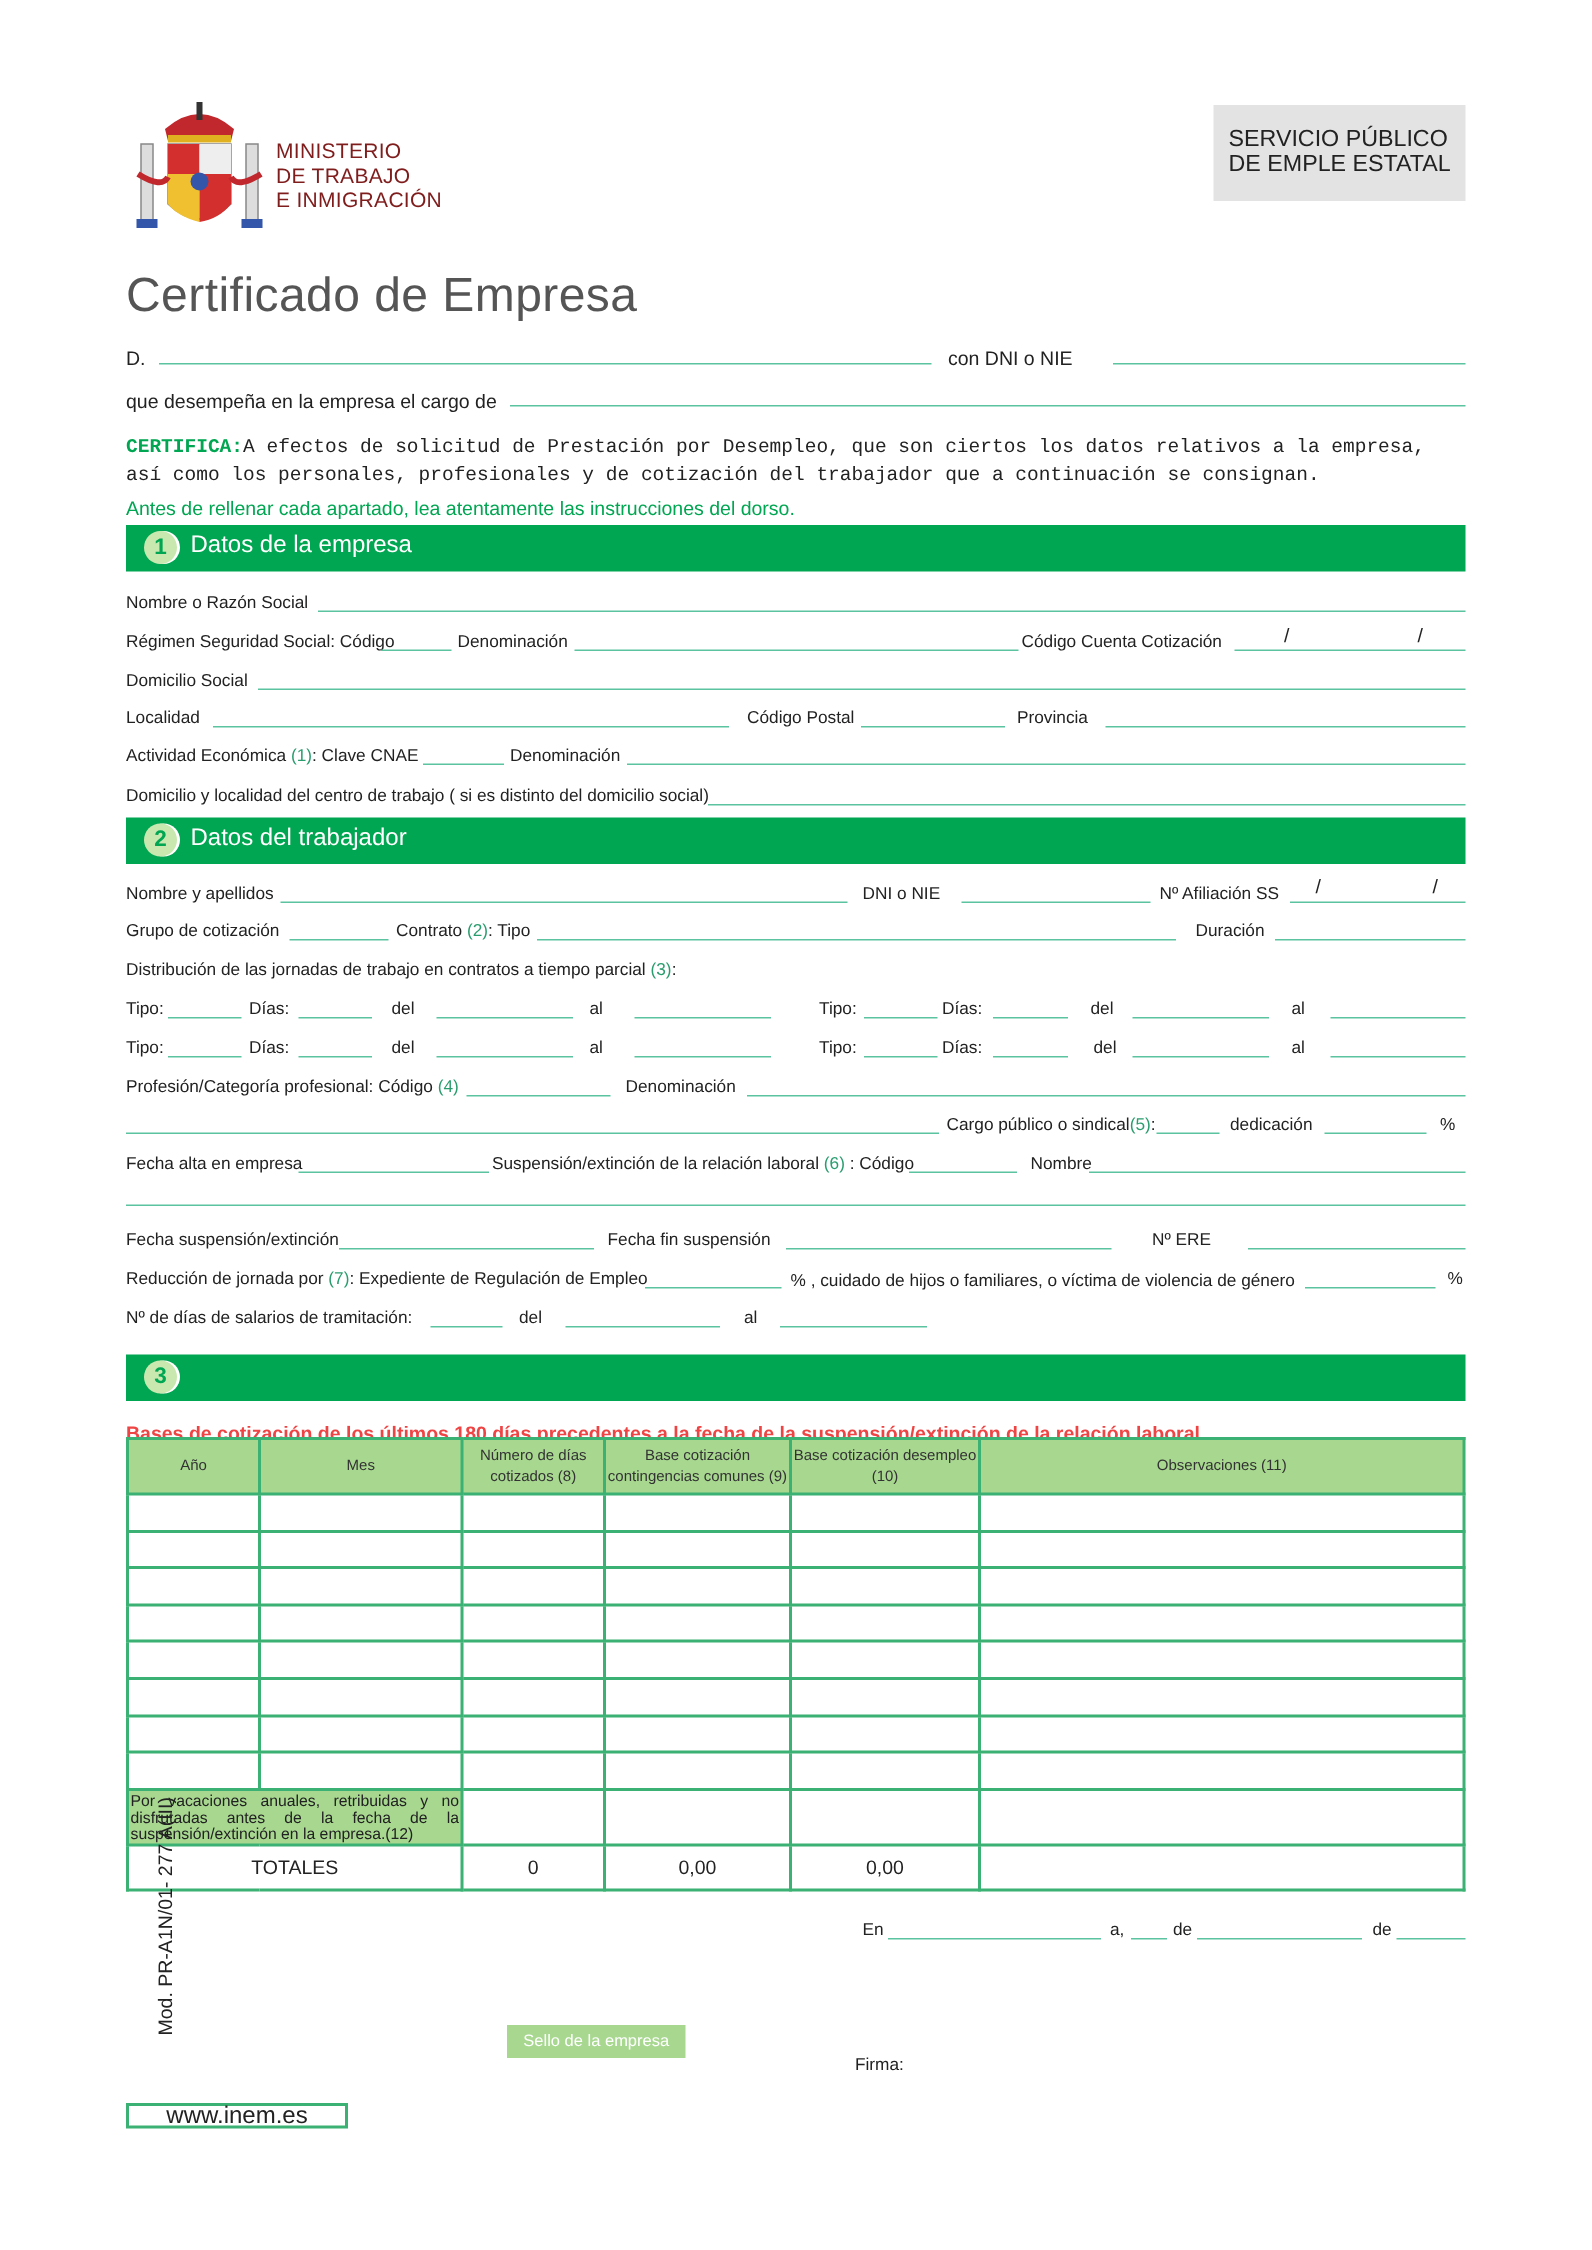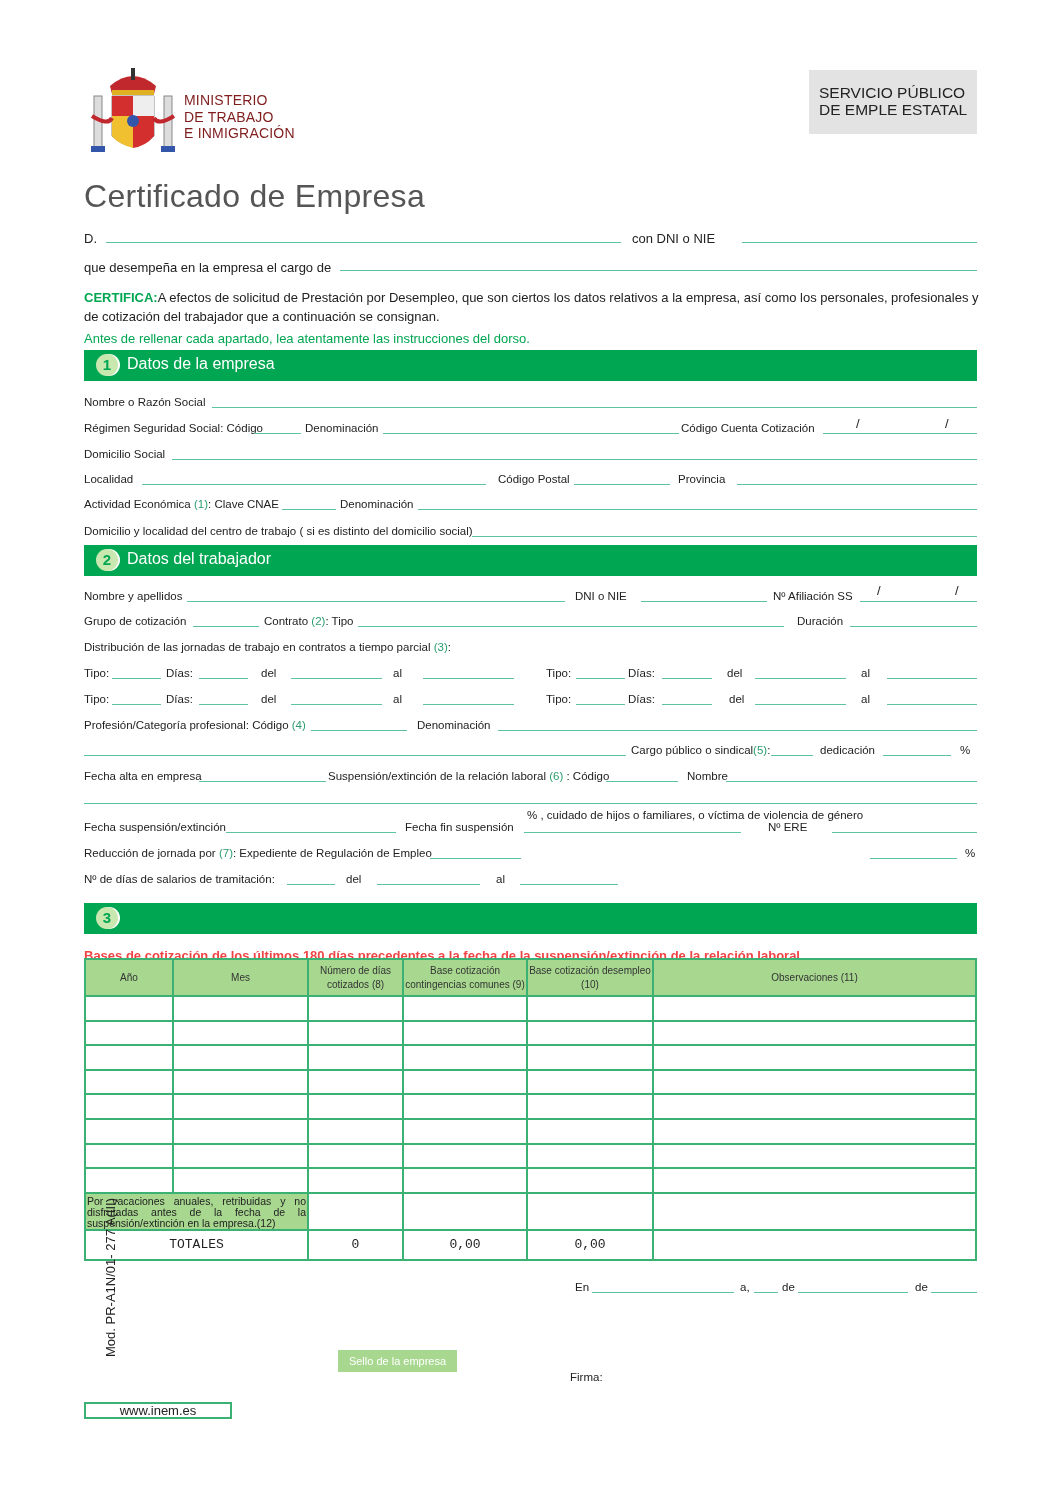--- a/index.html
+++ b/index.html
@@ -7,38 +7,38 @@
   body { position: relative; font-family: "Liberation Sans", sans-serif; color: #222; font-size: 11.5px; }
   .abs { position: absolute; }
   .ln { position: absolute; height: 0; border-bottom: 1px solid #5cc3a0; }
   .lbl { position: absolute; white-space: nowrap; font-size: 11.5px; color: #222; }
   .fn { color: #2a9d6e; }
   
   .logo-wrap { left: 88px; top: 66px; width: 90px; height: 92px; }
   .ministry { left: 184px; top: 92px; font-size: 14px; line-height: 16.5px; color: #7f1d1d; letter-spacing: 0.2px; }
   .sepe { left: 809px; top: 70px; width: 168px; height: 64px; background: #e3e3e3; padding: 14px 0 0 10px; font-size: 15.5px; line-height: 17px; color: #222; }
   .title { left: 84px; top: 178px; font-size: 32px; color: #555; letter-spacing: 0.3px; }
-  .certifica { left: 84px; top: 288px; width: 895px; font-size: 13px; line-height: 19px; color: #222; }
+  .certifica { left: 84px; top: 288px; width: 895px; font-size: 13px; line-height: 19px; color: #222; font-family: Liberation Mono, monospace; }
   .certifica b { color: #00a651; }
   .antes { left: 84px; top: 331px; font-size: 13px; color: #00a651; }
   .sec-bar { position: absolute; left: 84px; width: 893px; height: 31px; background: #00a651; color: #fff; font-size: 16px; }
   .sec-bar .num { position: absolute; left: 12px; top: 4px; width: 22px; height: 22px; border-radius: 50%; background: #c8e8b0; color: #00a651; font-weight: bold; font-size: 15px; text-align: center; line-height: 22px; box-shadow: 2px 0 0 #fff; }
   .sec-bar .txt { position: absolute; left: 43px; top: 5px; }
   .subtitle { left: 84px; top: 948px; font-size: 13px; font-weight: bold; color: #ef4444; }
   
   table.cot { position: absolute; left: 84px; top: 958px; width: 893px; border-collapse: collapse; font-size: 10px; }
   table.cot td, table.cot th { border: 2px solid #3bb273; }
   table.cot th { background: #a8d890; font-weight: normal; color: #333; height: 37px; text-align: center; line-height: 14px; }
   table.cot td { height: 24.6px; }
   table.cot tr.vac td { height: 37px; }
   table.cot td.vac-lbl { background: #a8d890; font-size: 10.5px; line-height: 11px; text-align: justify; padding: 0 1px; color: #222; vertical-align: bottom; }
-  table.cot tr.tot td { height: 30px; text-align: center; font-size: 13px; color: #222; font-family: Liberation Mono, monospace; }
+  table.cot tr.tot td { height: 30px; text-align: center; font-size: 13px; color: #222; }
   .side-code { left: 30px; top: 1270px; transform: rotate(-90deg); transform-origin: center; font-size: 13px; color: #222; white-space: nowrap; width: 160px; text-align: center; }
   .sello { left: 338px; top: 1350px; width: 119px; height: 22px; background: #a8d890; color: #fff; font-size: 11px; text-align: center; line-height: 22px; }
-  .web { left: 84px; top: 1402px; width: 148px; height: 17px; border: 2px solid #3bb273; font-size: 13px; text-align: center; line-height: 13px; color: #222; }
+  .web { left: 84px; top: 1402px; width: 148px; height: 17px; border: 2px solid #3bb273; font-size: 16px; text-align: center; line-height: 13px; color: #222; }
 </style>
 </head>
 <body>
 
 <div class="abs logo-wrap">
   <svg width="90" height="92" viewBox="0 0 90 92">
     <rect x="6" y="30" width="8" height="52" fill="#ddd" stroke="#888"></rect>
     <rect x="76" y="30" width="8" height="52" fill="#ddd" stroke="#888"></rect>
     <rect x="3" y="80" width="14" height="6" fill="#3355aa"></rect>
     <rect x="73" y="80" width="14" height="6" fill="#3355aa"></rect>
@@ -195,21 +195,21 @@
 
 <span class="lbl" style="left:84px;top:821px">Fecha suspensión/extinción</span>
 <div class="ln" style="left:226px;top:832px;width:170px"></div>
 <span class="lbl" style="left:405px;top:821px">Fecha fin suspensión</span>
 <div class="ln" style="left:524px;top:832px;width:217px"></div>
 <span class="lbl" style="left:768px;top:821px">Nº ERE</span>
 <div class="ln" style="left:832px;top:832px;width:145px"></div>
 
 <span class="lbl" style="left:84px;top:847px"><span>Reducción de jornada por</span> <span class="fn">(7)</span><span>: Expediente de Regulación de Empleo</span></span>
 <div class="ln" style="left:430px;top:858px;width:91px"></div>
-<span class="lbl" style="left:527px;top:809px">% , cuidado de hijos  o familiares, o  víctima de violencia de género</span>
+<span class="lbl" style="left:527px;top:848px">% , cuidado de hijos  o familiares, o  víctima de violencia de género</span>
 <div class="ln" style="left:870px;top:858px;width:87px"></div>
 <span class="lbl" style="left:965px;top:847px">%</span>
 
 <span class="lbl" style="left:84px;top:873px">Nº de días de salarios de tramitación:</span>
 <div class="ln" style="left:287px;top:884px;width:48px"></div>
 <span class="lbl" style="left:346px;top:873px">del</span>
 <div class="ln" style="left:377px;top:884px;width:103px"></div>
 <span class="lbl" style="left:496px;top:873px">al</span>
 <div class="ln" style="left:520px;top:884px;width:98px"></div>
 

